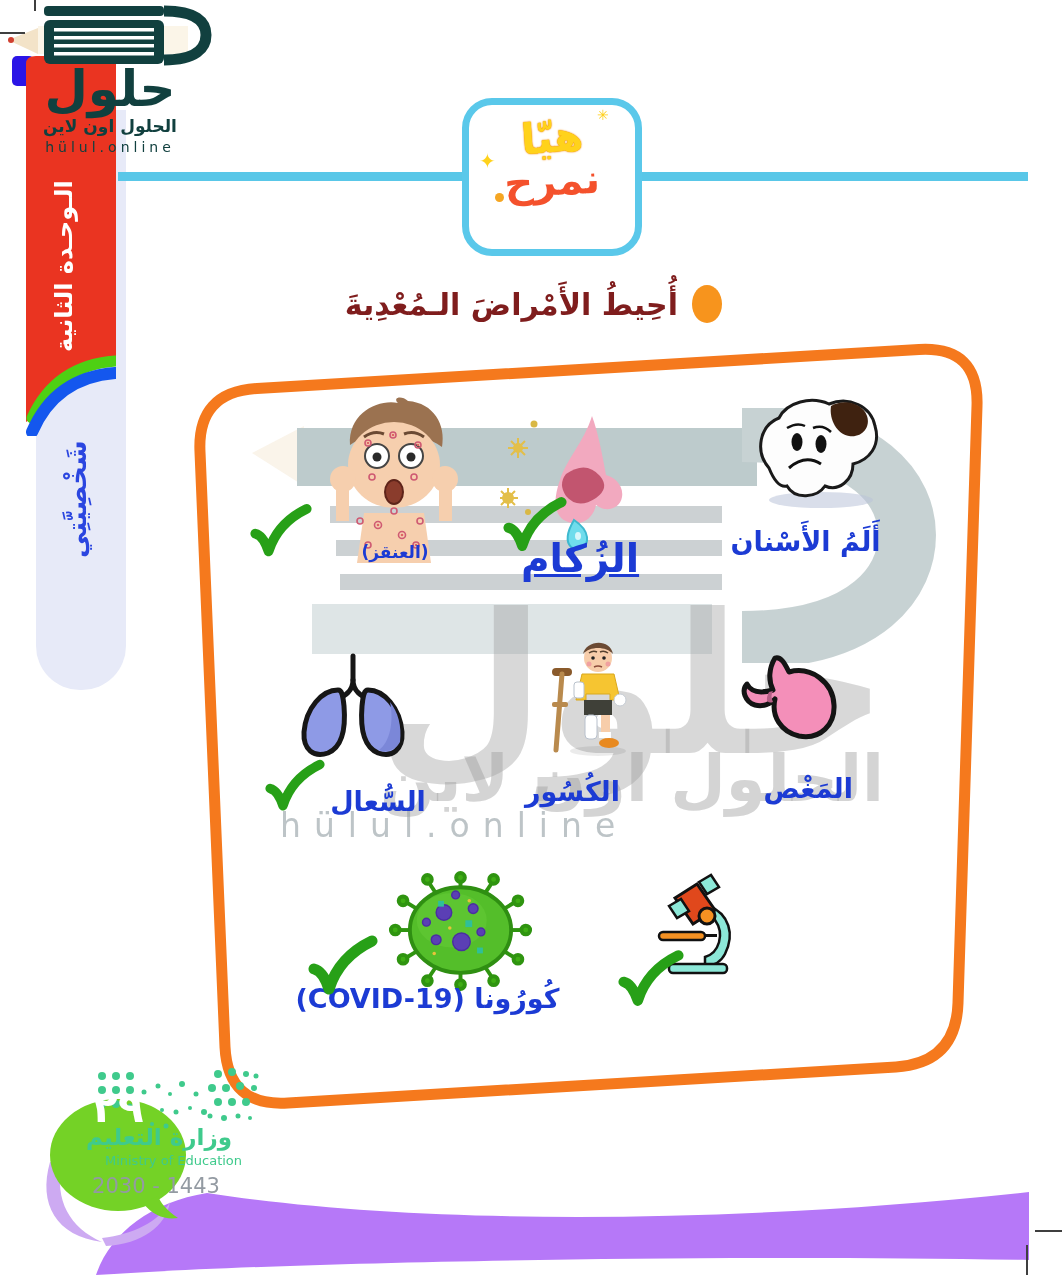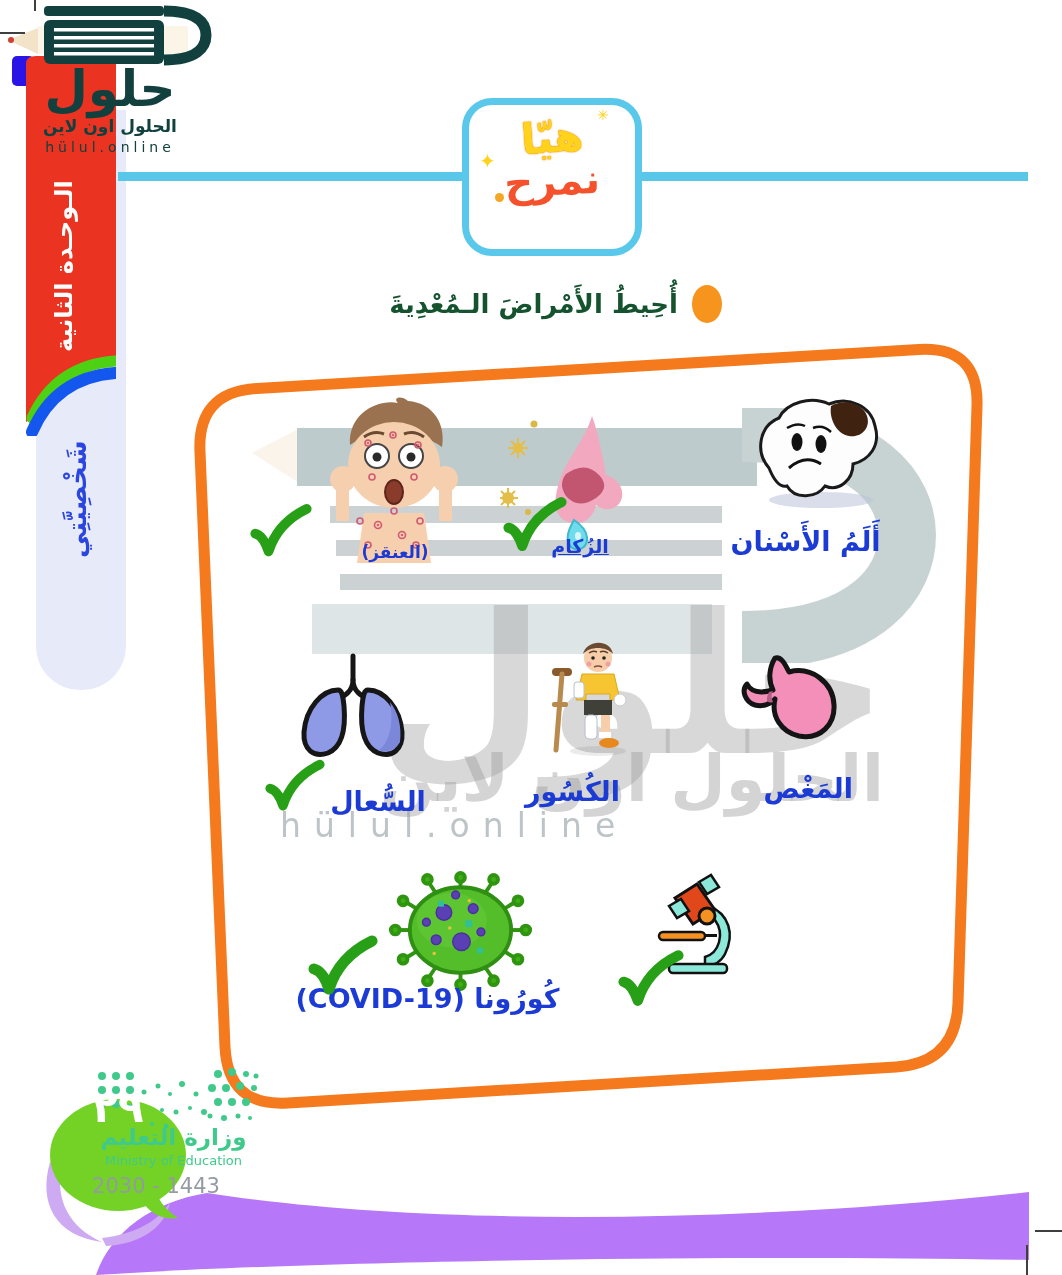--- a/index.html
+++ b/index.html
@@ -17,29 +17,29 @@
   .wm{position:absolute;z-index:2;pointer-events:none;}
   .cropmark{position:absolute;background:#3f3f3f;z-index:9;}
   #badge{position:absolute;left:462px;top:98px;width:166px;height:144px;background:#fff;
          border:7px solid #5ac8ea;border-radius:30px;z-index:4;text-align:center;}
   #badge .l1{margin-top:8px;font-size:42px;font-weight:bold;color:#ffd21b;
              text-shadow:0 0 1px #f08a00,0 0 2px #f08a00;transform:rotate(-4deg);}
   #badge .l2{font-size:40px;font-weight:bold;color:#f4512c;transform:rotate(-3deg);margin-top:-4px;}
   #instruction-row{position:absolute;left:388px;top:276px;width:334px;height:56px;
          display:flex;direction:rtl;align-items:center;gap:14px;z-index:4;}
   #instruction-bullet{width:30px;height:38px;border-radius:50%;background:#f7941d;flex:0 0 auto;}
-  #instruction-text{font-size:26px;font-weight:bold;color:#14532d;white-space:nowrap;}
+  #instruction-text{font-size:30px;font-weight:bold;color:#7f1d1d;white-space:nowrap;}
   .tealline{position:absolute;top:172px;height:9px;background:#59c7e8;z-index:3;}
   #wm-brand{position:absolute;left:262px;top:588px;width:740px;text-align:center;
             font-size:195px;line-height:1;font-weight:bold;color:rgba(158,158,158,.40);z-index:2;}
   #wm-arabic{position:absolute;left:262px;top:742px;width:740px;text-align:center;
             font-size:64px;font-weight:bold;color:rgba(160,160,160,.45);z-index:2;}
   #wm-latin{position:absolute;left:280px;top:806px;width:640px;font-size:33px;
             letter-spacing:13px;color:rgba(148,160,164,.62);z-index:2;}
-  #footer-ministry-ar{position:absolute;left:86px;top:1124px;width:175px;text-align:center;
+  #footer-ministry-ar{position:absolute;left:86px;top:1124px;width:175px;
             color:#3fca8c;font-weight:bold;font-size:23px;z-index:6;}
   #footer-ministry-en{position:absolute;left:86px;top:1153px;width:175px;text-align:center;
             color:#3fca8c;font-size:13px;z-index:6;}
   #footer-edition{position:absolute;left:86px;top:1174px;width:140px;text-align:center;
             color:#939aa2;font-size:21px;z-index:6;}
   #page-number{position:absolute;left:70px;top:1083px;width:96px;text-align:center;
             color:#fff;font-weight:bold;font-size:42px;z-index:5;}
 </style>
 </head>
 <body>
@@ -292,21 +292,21 @@
   <div class="check" style="left:308px;top:934px;width:70px;height:64px;">
     <svg width="70" height="64" viewBox="0 0 70 62">
         <path d="M6 34 Q15 36 21 54 Q31 22 64 6" stroke="#27a017" stroke-width="11" fill="none" stroke-linecap="round" stroke-linejoin="round"></path>
       </svg></div>
   <div class="check" style="left:618px;top:948px;width:66px;height:62px;">
     <svg width="66" height="62" viewBox="0 0 70 62">
         <path d="M6 34 Q15 36 21 54 Q31 22 64 6" stroke="#27a017" stroke-width="11" fill="none" stroke-linecap="round" stroke-linejoin="round"></path>
       </svg></div>
 
   <div class="item-sublabel" style="left:330px;top:542px;width:130px;">(العنقز)</div>
-  <div class="item-label" style="left:515px;top:535px;width:130px;font-size:19px;text-decoration:underline;">الزُكام</div>
+  <div class="item-label" style="left:515px;top:535px;width:130px;font-size:39px;text-decoration:underline;">الزُكام</div>
   <div class="item-label" style="left:713px;top:525px;width:185px;">أَلَمُ الأَسْنان</div>
   <div class="item-label" style="left:318px;top:785px;width:120px;">السُّعال</div>
   <div class="item-label" style="left:510px;top:775px;width:125px;">الكُسُور</div>
   <div class="item-label" style="left:748px;top:772px;width:105px;text-align:right;">المَغْص</div>
   <div class="item-label" style="left:285px;top:982px;width:285px;">كُورُونا (COVID-19)</div>
 
   <svg class="abs" style="left:92px;top:1066px;z-index:4;" width="170" height="78" viewBox="0 0 170 78">
     <g fill="#3fca8c">
       <circle cx="10" cy="10" r="4"></circle>
         <circle cx="24" cy="10" r="4"></circle>

